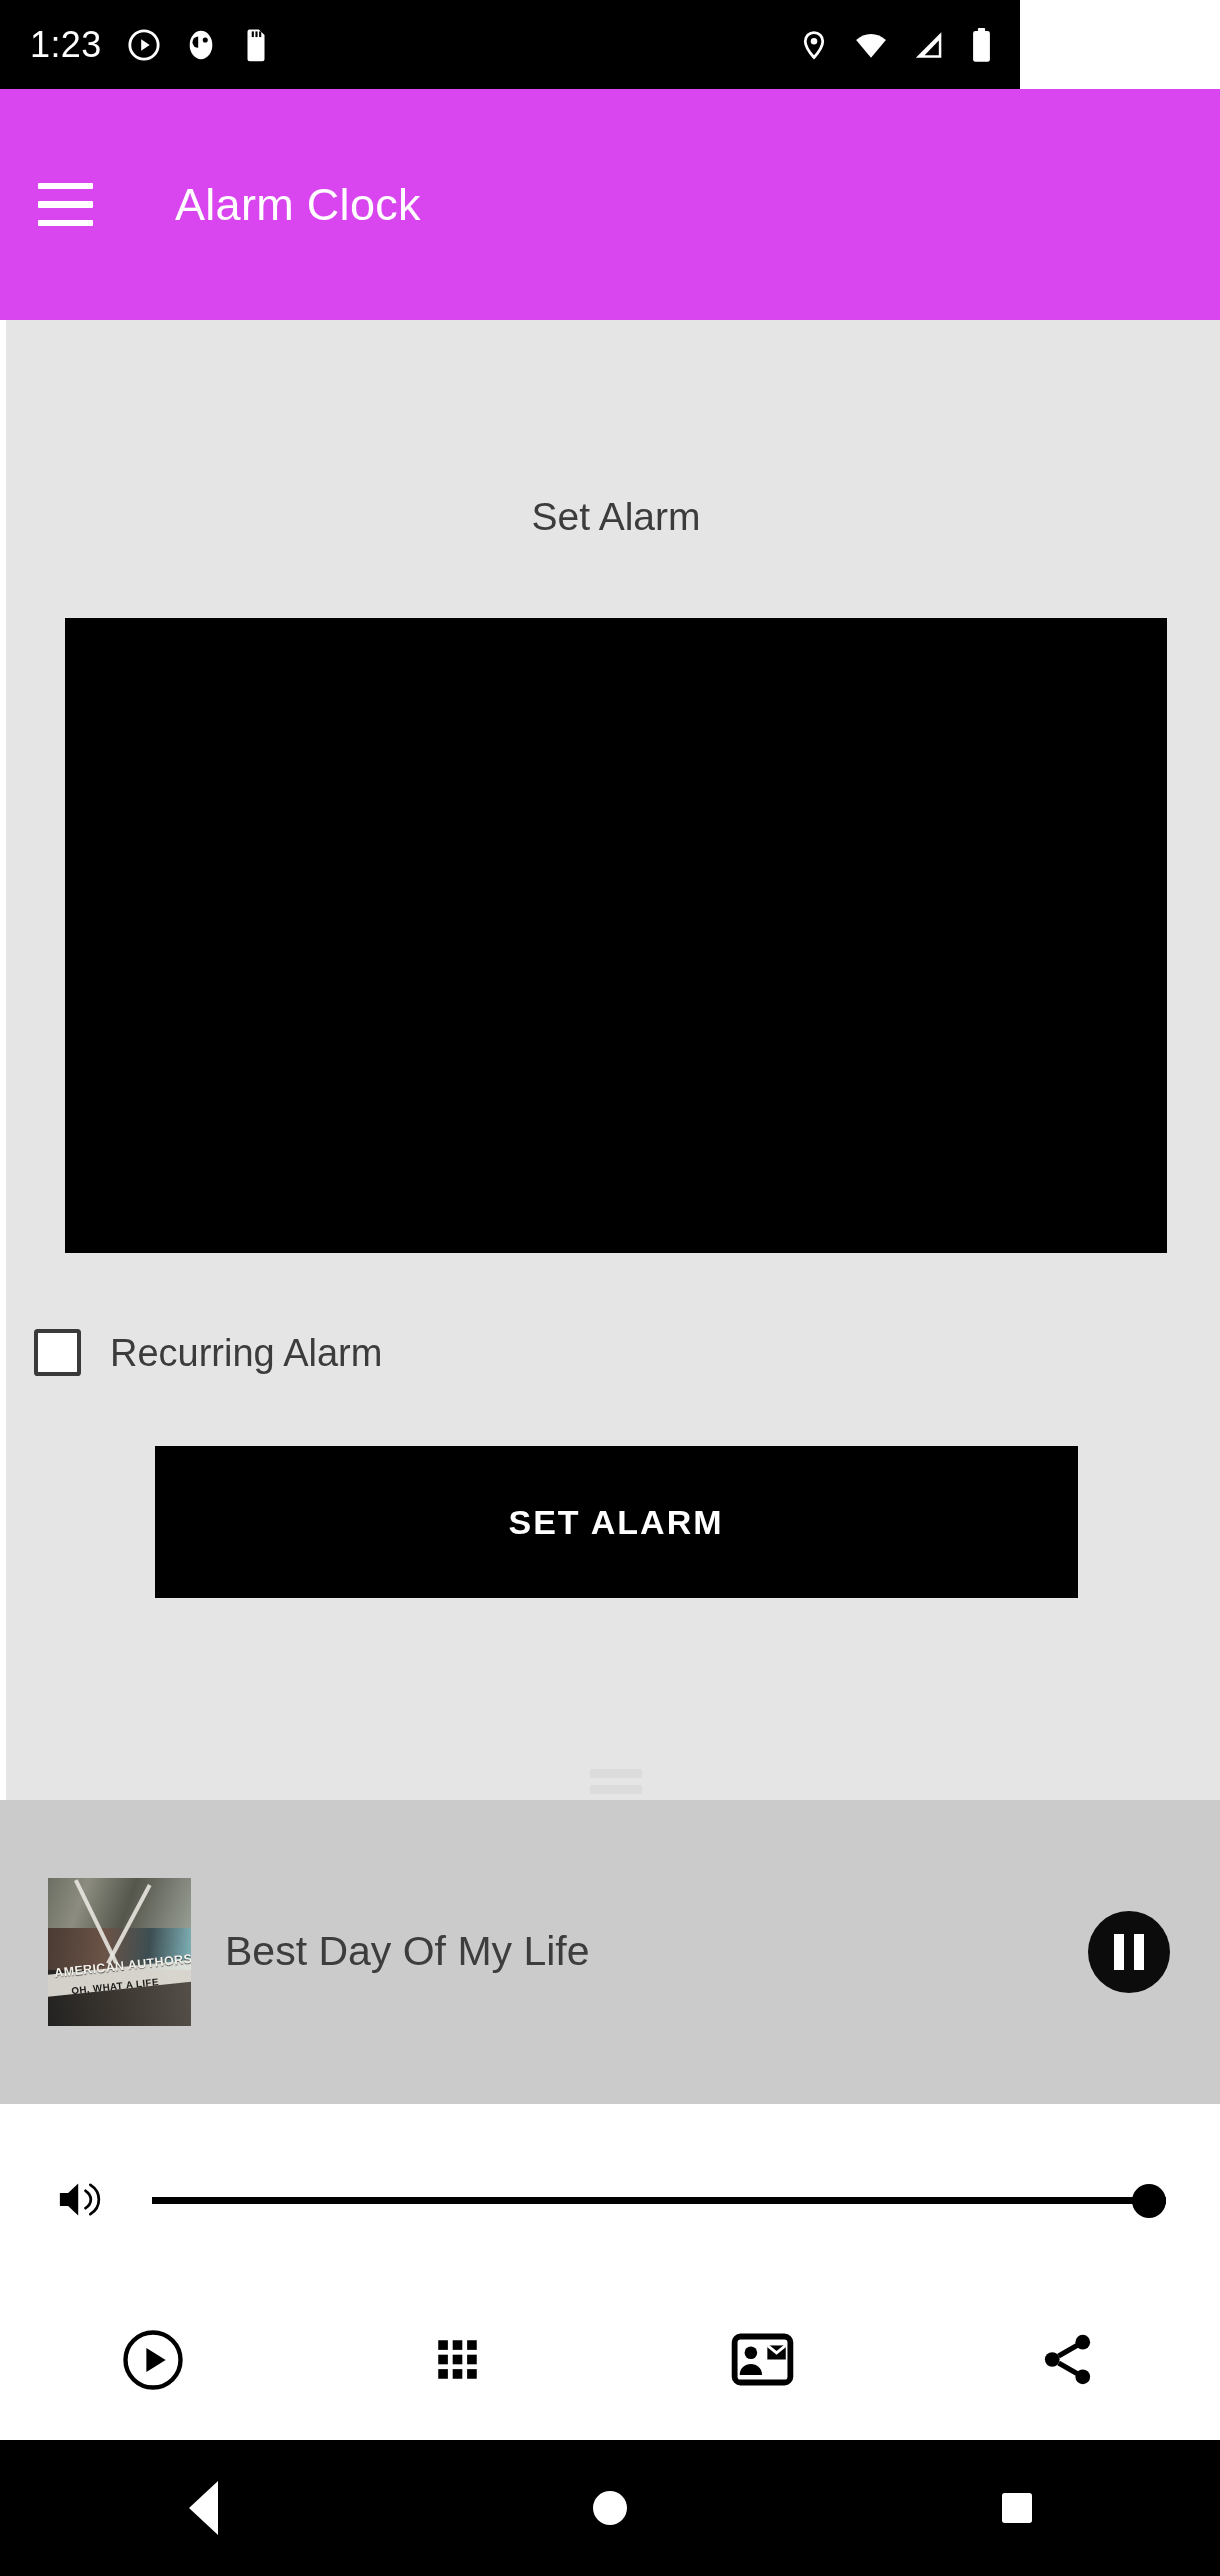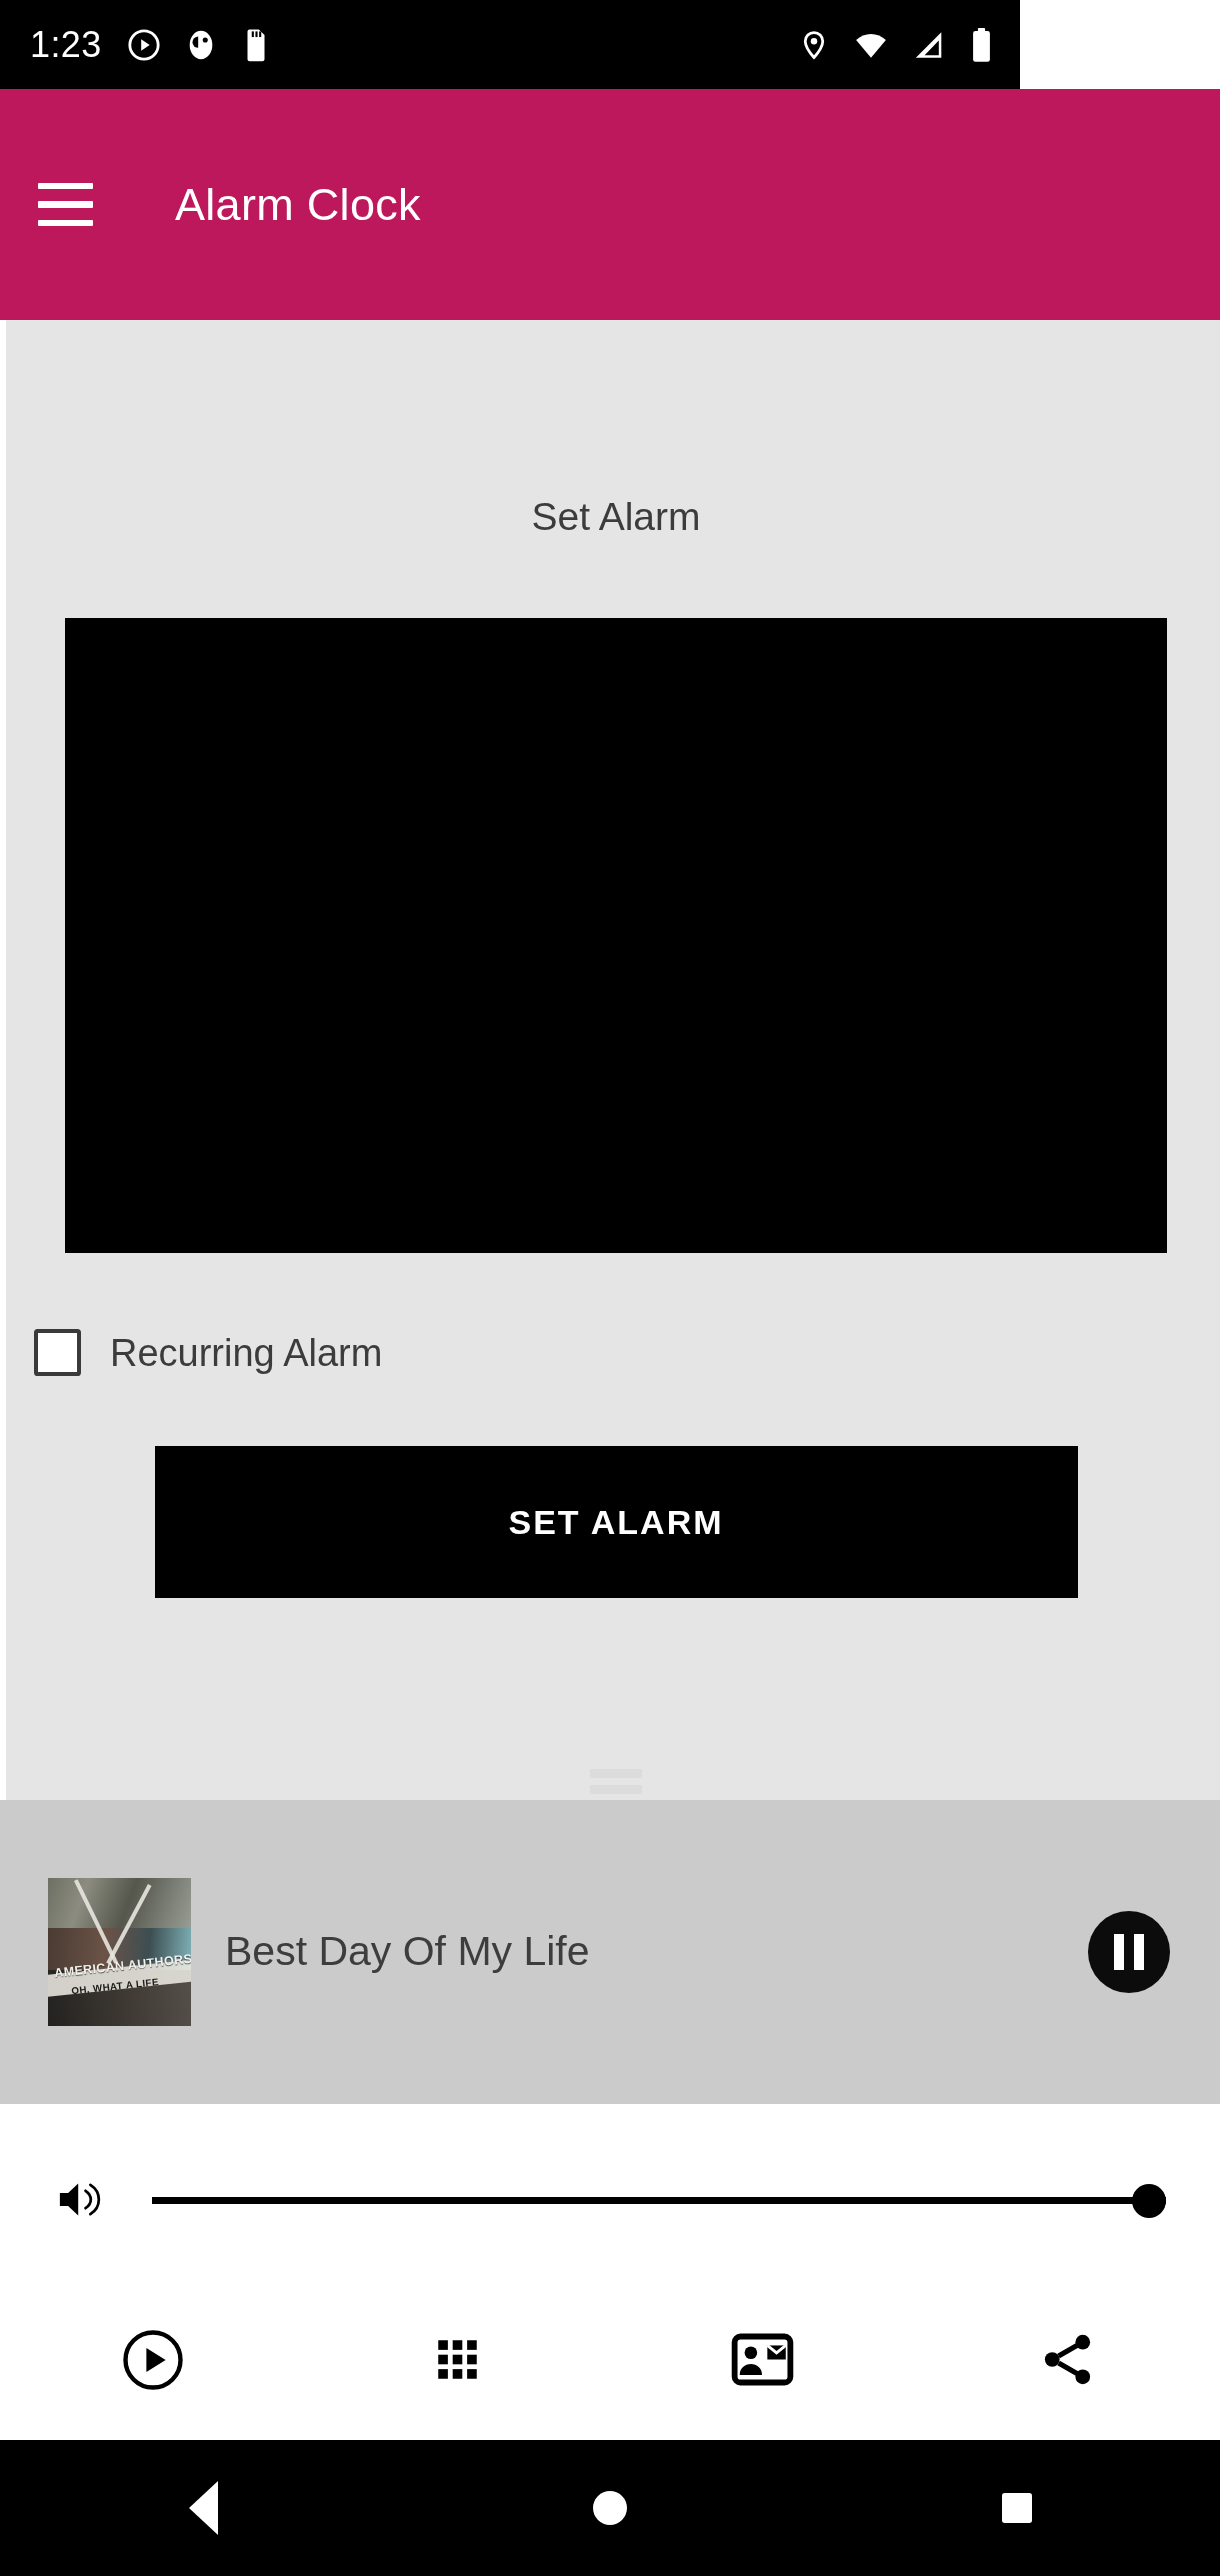--- a/index.html
+++ b/index.html
@@ -21,21 +21,21 @@
     color:#fff; font-size:36px; font-weight:400; letter-spacing:0.4px;
     line-height:1;
   }
   .status-left-icons { display:flex; align-items:center; gap:23px; margin-left:25px; }
   .status-right-icons { margin-left:auto; display:flex; align-items:center; gap:23px; }
   .sicon { display:block; }
 
   
   .app-bar {
     position:absolute; top:89px; left:0; width:1220px; height:231px;
-    background:#be185d; display:flex; align-items:center;
+    background:#d946ef; display:flex; align-items:center;
   }
   .hamburger {
     width:55px; height:43px; margin-left:38px;
     display:flex; flex-direction:column; justify-content:space-between;
     cursor:pointer;
   }
   .hamburger span { display:block; height:6.3px; background:#fff; border-radius:0.9px; width:100%; }
   .app-title {
     color:#fff; font-size:45px; font-weight:500; margin-left:82px;
     letter-spacing:0.3px; line-height:1;

